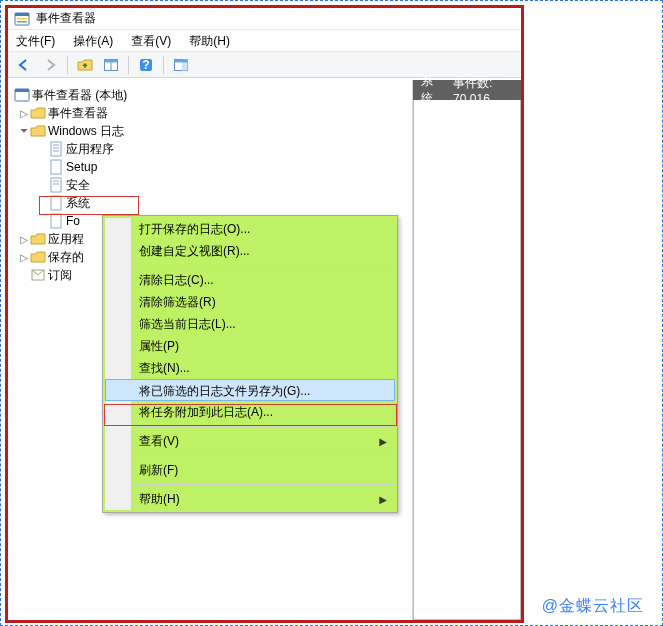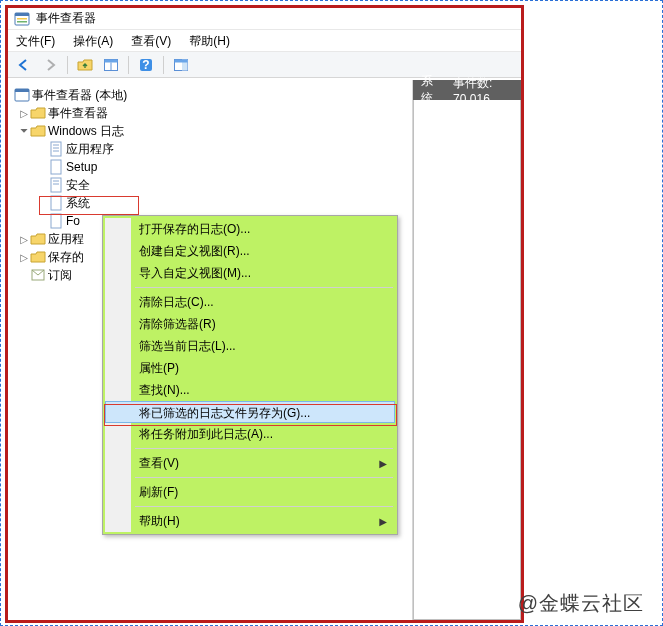--- a/index.html
+++ b/index.html
@@ -24,21 +24,21 @@
   .nicon { width:16px; height:16px; flex:none; }
   .lbl { padding:0 2px; }
   .redbox1 { position:absolute; border:1px solid #d93a2f; pointer-events:none; }
   .ctx { position:absolute; background:#bef264; border:1px solid #a7a7a7; box-shadow:2px 2px 4px rgba(0,0,0,.25); padding:2px; }
   .ctx .gutter { position:absolute; left:2px; top:2px; bottom:2px; width:26px; background:#f0f0f0; }
   .ctx .sepline { height:1px; background:#d0d0d0; margin:3px 2px 3px 30px; }
   .citem { position:relative; height:22px; display:flex; align-items:center; padding-left:34px; padding-right:20px;}
   .citem.sel { background:#cde6fb; border:1px solid #7bb6e8; padding-left:33px; padding-right:19px; height:22px;align-items:flex-end;}
   .citem .arrow { position:absolute; right:8px; color:#3a3a3a; font-size:10px;}
   .redbox2 { position:absolute; border:1px solid #d93a2f; pointer-events:none; }
-  .watermark { position:absolute; right:18px; bottom:8px; color:#404040; font-size:20px; letter-spacing:1px; pointer-events:none;}
+  .watermark { position:absolute; right:18px; bottom:8px; color:#3b82f6; font-size:16px; letter-spacing:1px; pointer-events:none;}
 
   
   .ticon svg, .nicon svg, .tbtn svg { width:16px; height:16px; display:block; }
 </style>
 </head>
 <body>
 
 <div class="canvas">
  <div class="window">
 
@@ -219,23 +219,20 @@
 
   <div class="ctx" style="left:94px; top:207px; width:296px;">
     <div class="gutter"></div>
     <div id="ctx-items">
           <div class="citem">
             <span>打开保存的日志(O)...</span>
           </div>
           <div class="citem">
             <span>创建自定义视图(R)...</span>
           </div>
-          <div class="citem">
-            <span>导入自定义视图(M)...</span>
-          </div>
           <div class="sepline"></div>
           <div class="citem">
             <span>清除日志(C)...</span>
           </div>
           <div class="citem">
             <span>清除筛选器(R)</span>
           </div>
           <div class="citem">
             <span>筛选当前日志(L)...</span>
           </div>

